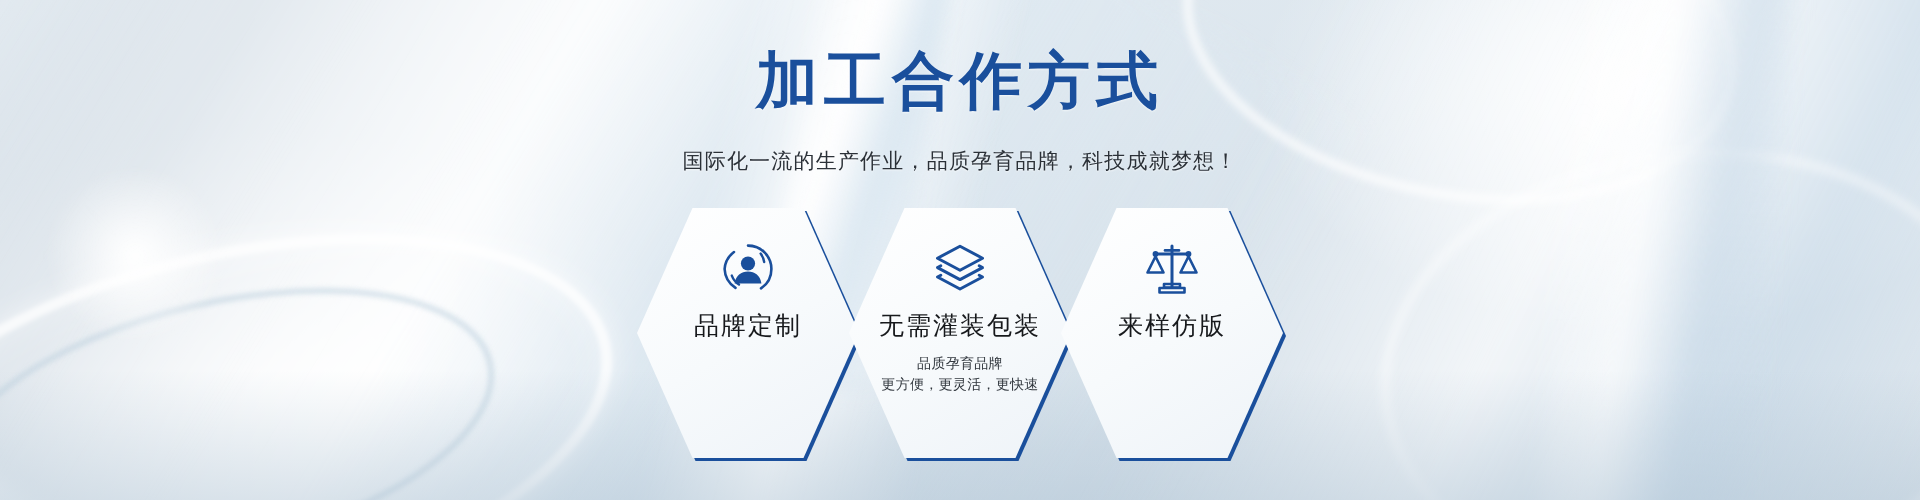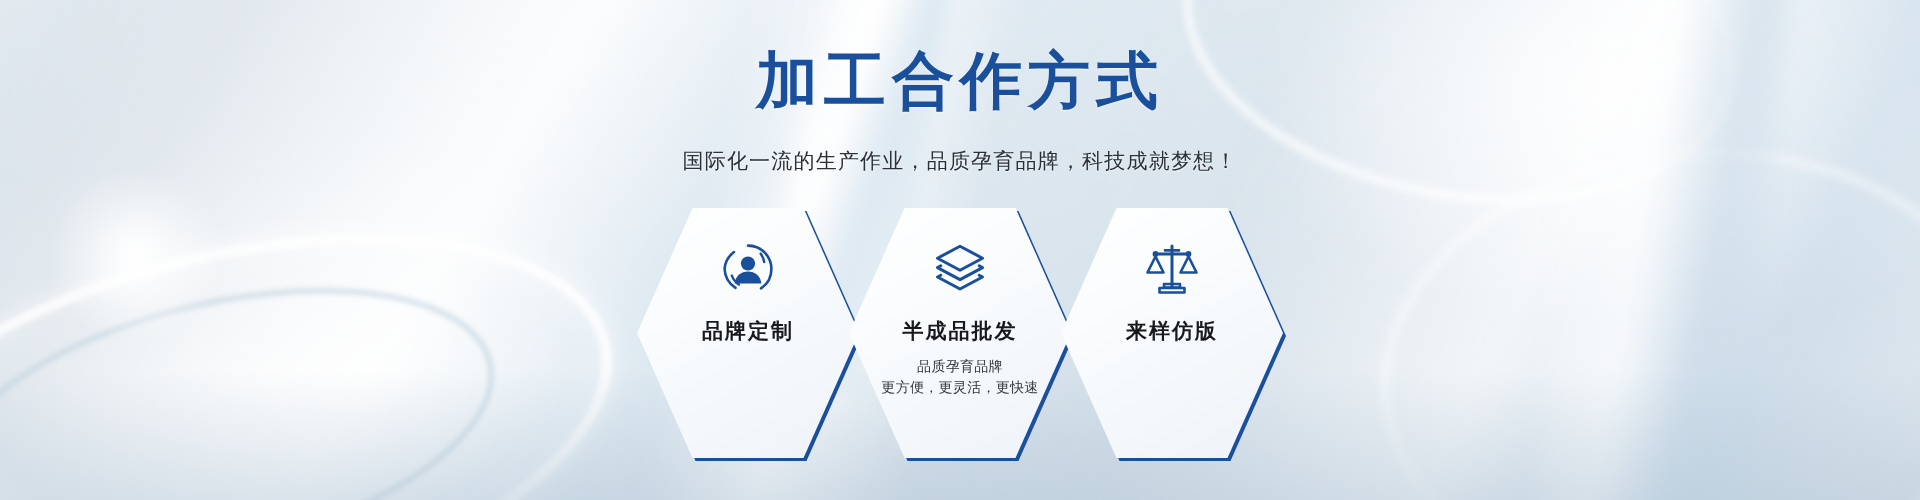--- a/index.html
+++ b/index.html
@@ -197,23 +197,23 @@
     align-items:center;
     padding-top:33px;
   }
   .card-icon {
     width:56px; height:56px;
     display:flex; align-items:center; justify-content:center;
     color:#1a4f9c;
   }
   .card-icon svg { display:block; }
   .card-title {
-    margin-top:20px;
-    font-size:21px;
-    font-weight:bold;
+    margin-top:12px;
+    font-size:25px;
+    font-weight:normal;
     letter-spacing:2px;
     color:#17191c;
     white-space:nowrap;
   }
   .card-lines {
     margin-top:11px;
     text-align:center;
   }
   .card-line {
     font-size:14px;
@@ -271,21 +271,21 @@
       <div class="hex-edge"></div>
       <div class="hex-face"></div>
       <div class="card-inner">
         <div class="card-icon">
           <svg width="52" height="52" viewBox="0 0 52 52" fill="none">
             <path d="M26 3.2 L48.5 15.2 L26 27.2 L3.5 15.2 Z" stroke="#1a4f9c" stroke-width="3" fill="none" stroke-linejoin="round"></path>
             <path d="M6.8 22.8 L3.5 24.6 L26 36.6 L48.5 24.6 L45.2 22.8" stroke="#1a4f9c" stroke-width="3" fill="none" stroke-linejoin="round" stroke-linecap="round"></path>
             <path d="M6.8 32.2 L3.5 34 L26 46 L48.5 34 L45.2 32.2" stroke="#1a4f9c" stroke-width="3" fill="none" stroke-linejoin="round" stroke-linecap="round"></path>
           </svg>
         </div>
-        <div class="card-title">半成品批发</div>
+        <div class="card-title">无需灌装包装</div>
         <div class="card-lines">
           <div class="card-line">品质孕育品牌</div>
           <div class="card-line">更方便，更灵活，更快速</div>
         </div>
       </div>
     </div>
 
     <div class="card">
       <div class="hex-edge"></div>
       <div class="hex-face"></div>

